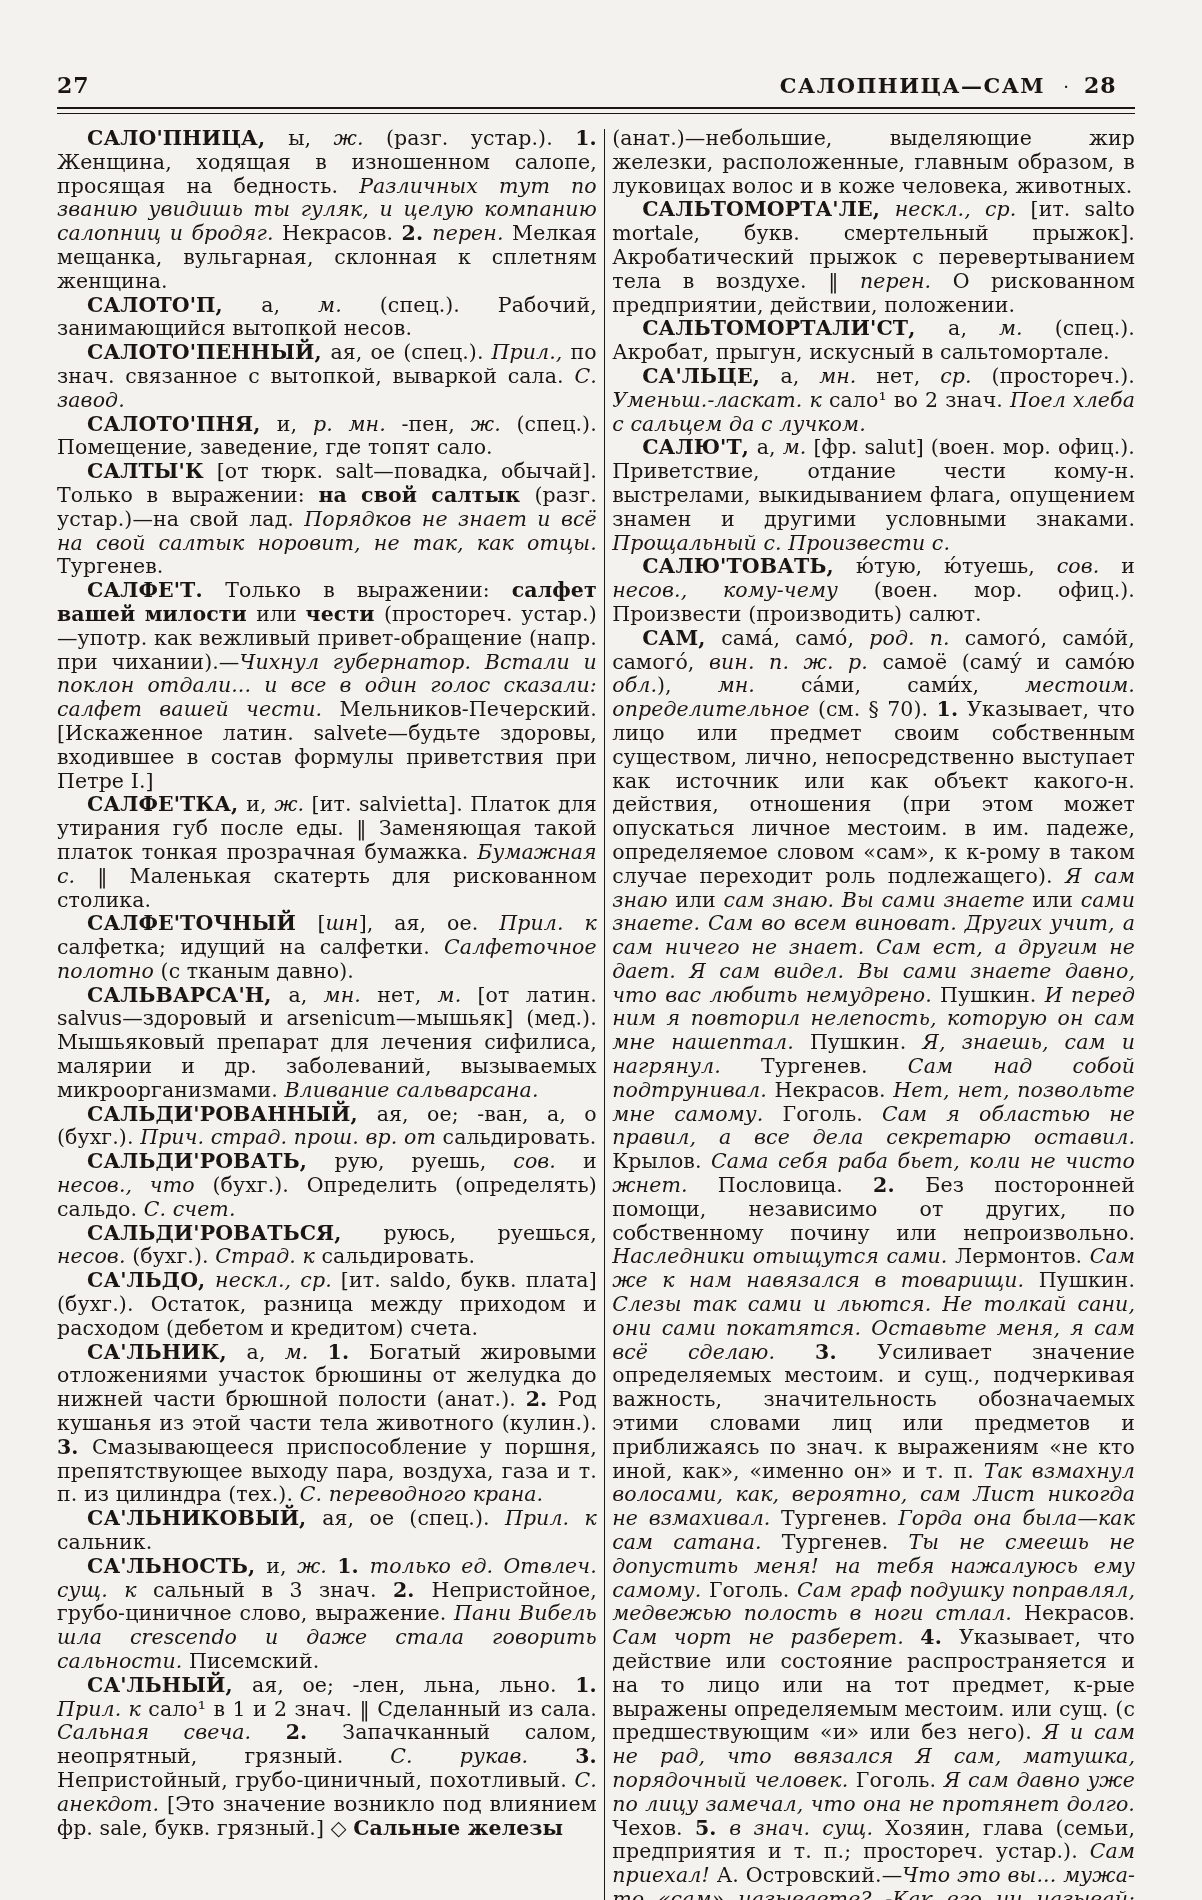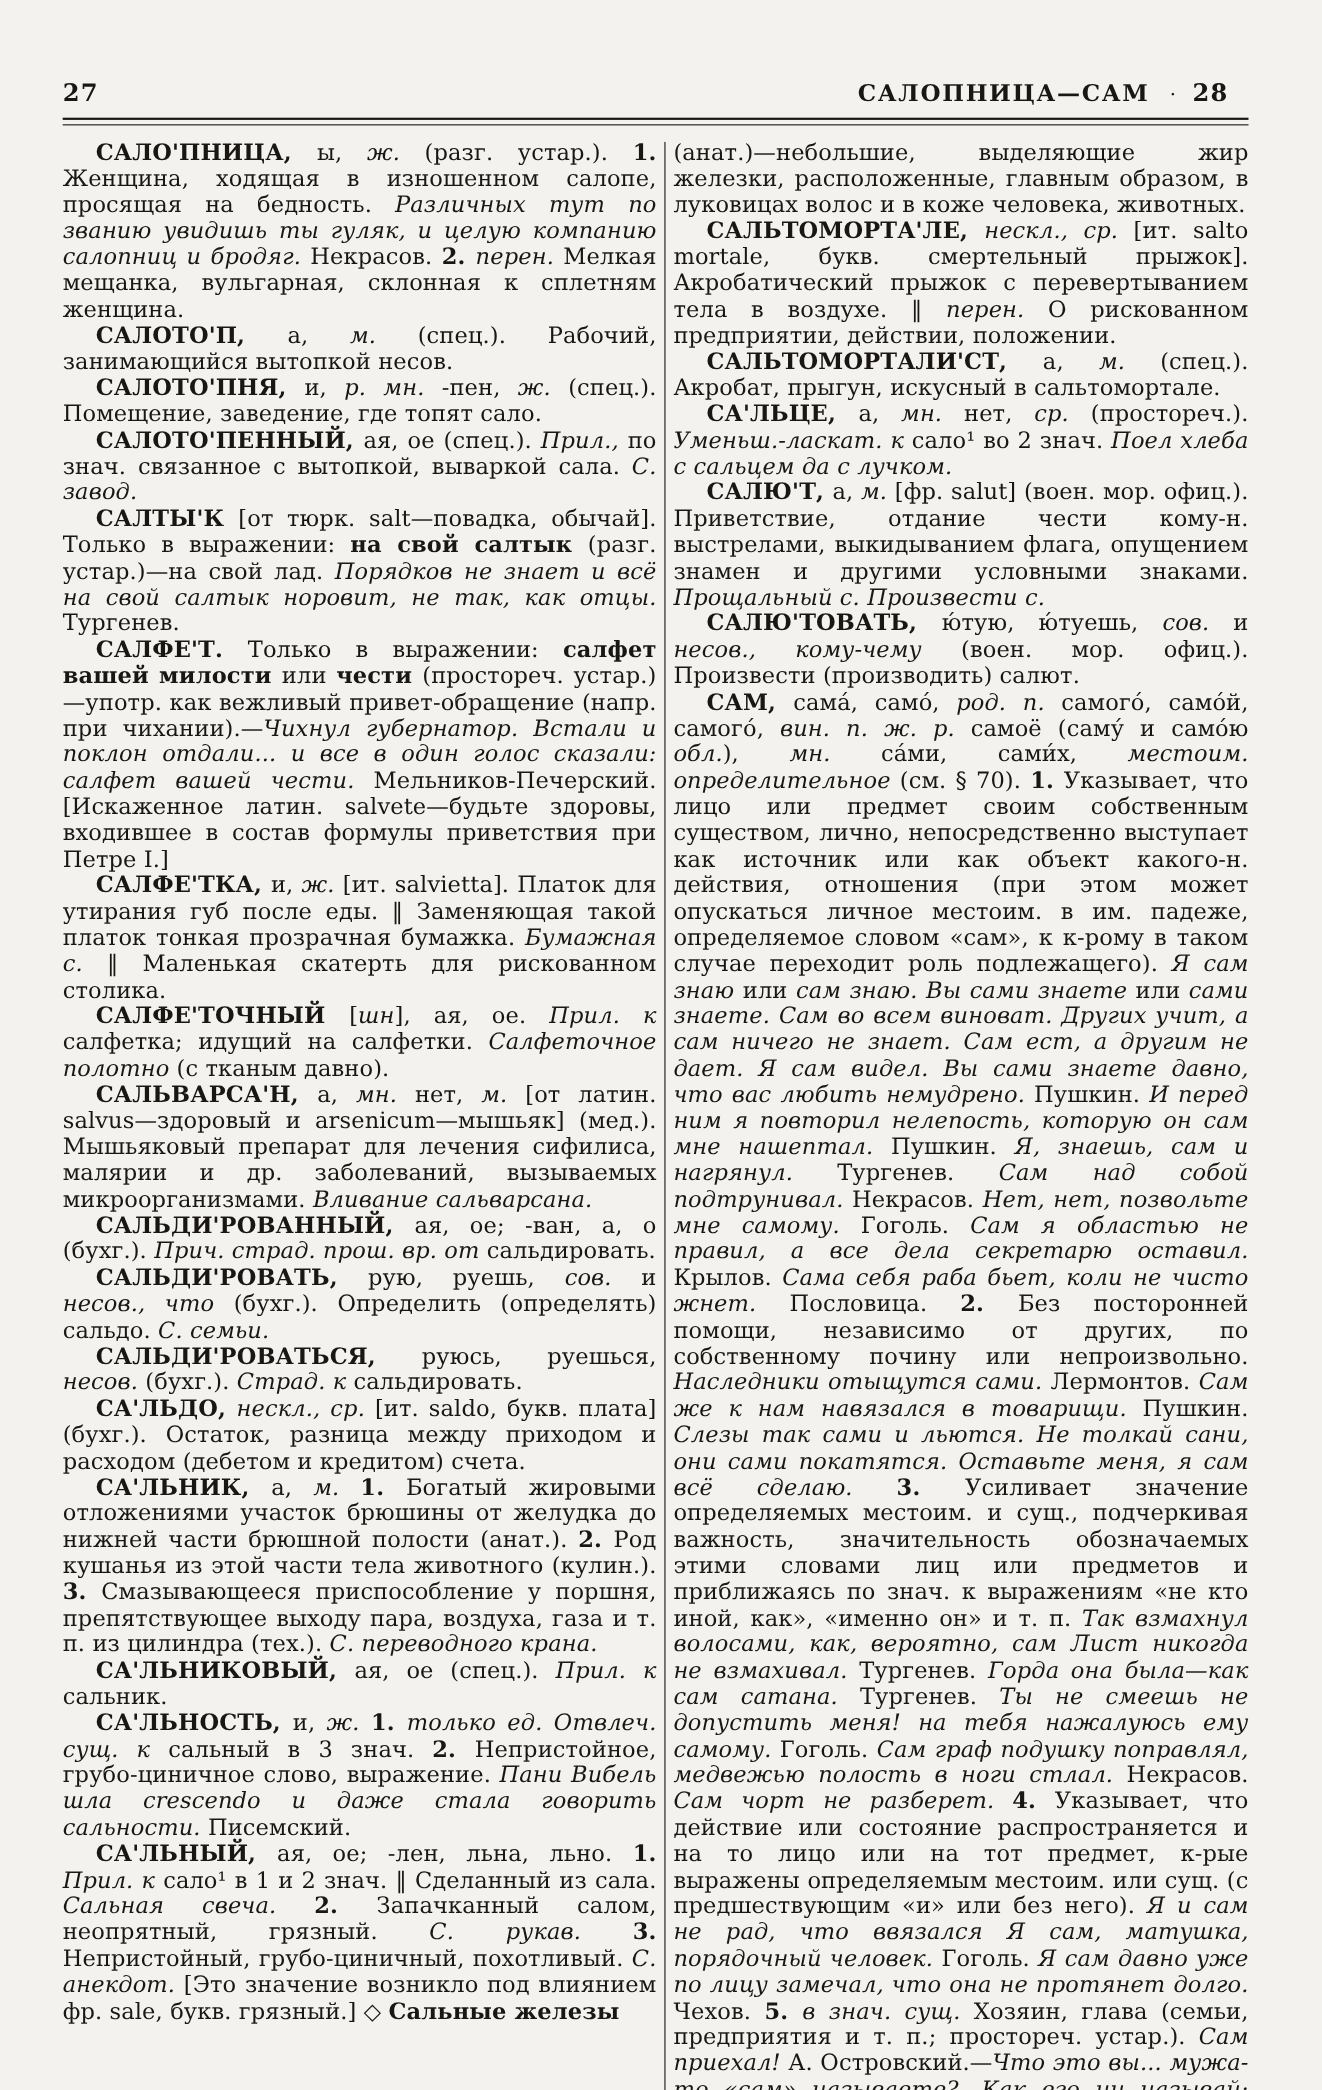--- a/index.html
+++ b/index.html
@@ -74,29 +74,29 @@
   <div class="running-head">
     <div class="pageno pageno-left">27</div>
     <div class="head-title">САЛОПНИЦА—САМ</div>
     <div class="pageno pageno-right"><span class="dot">·</span><span>28</span></div>
   </div>
   <div class="double-rule"></div>
   <div class="columns">
     <div class="col col-left">
         <p class="entry"><span class="b">САЛО'ПНИЦА, </span><span>ы, </span><span class="i">ж. </span><span>(разг. устар.). </span><span class="b">1. </span><span>Женщина, ходящая в изношенном салопе, просящая на бедность. </span><span class="i">Различных тут по званию увидишь ты гуляк, и целую компанию салопниц и бродяг. </span><span>Некрасов. </span><span class="b">2. </span><span class="i">перен. </span><span>Мелкая мещанка, вульгарная, склонная к сплетням женщина.</span></p>
         <p class="entry"><span class="b">САЛОТО'П, </span><span>а, </span><span class="i">м. </span><span>(спец.). Рабочий, занимающийся вытопкой несов.</span></p>
+        <p class="entry"><span class="b">САЛОТО'ПЕННЫЙ, </span><span>ая, ое (спец.). </span><span class="i">Прил., </span><span>по знач. связанное с вытопкой, вываркой сала. </span><span class="i">С. завод.</span></p>
         <p class="entry"><span class="b">САЛОТО'ПНЯ, </span><span>и, </span><span class="i">р. мн. </span><span>-пен, </span><span class="i">ж. </span><span>(спец.). Помещение, заведение, где топят сало.</span></p>
-        <p class="entry"><span class="b">САЛОТО'ПЕННЫЙ, </span><span>ая, ое (спец.). </span><span class="i">Прил., </span><span>по знач. связанное с вытопкой, вываркой сала. </span><span class="i">С. завод.</span></p>
         <p class="entry"><span class="b">САЛТЫ'К </span><span>[от тюрк. salt—повадка, обычай]. Только в выражении: </span><span class="b">на свой салтык </span><span>(разг. устар.)—на свой лад. </span><span class="i">Порядков не знает и всё на свой салтык норовит, не так, как отцы. </span><span>Тургенев.</span></p>
         <p class="entry"><span class="b">САЛФЕ'Т. </span><span>Только в выражении: </span><span class="b">салфет вашей милости </span><span>или </span><span class="b">чести </span><span>(простореч. устар.)—употр. как вежливый привет-обращение (напр. при чихании).—</span><span class="i">Чихнул губернатор. Встали и поклон отдали... и все в один голос сказали: салфет вашей чести. </span><span>Мельников-Печерский. [Искаженное латин. salvete—будьте здоровы, входившее в состав формулы приветствия при Петре I.]</span></p>
         <p class="entry"><span class="b">САЛФЕ'ТКА, </span><span>и, </span><span class="i">ж. </span><span>[ит. salvietta]. Платок для утирания губ после еды. ‖ Заменяющая такой платок тонкая прозрачная бумажка. </span><span class="i">Бумажная с. </span><span>‖ Маленькая скатерть для рискованном столика.</span></p>
         <p class="entry"><span class="b">САЛФЕ'ТОЧНЫЙ </span><span>[</span><span class="i">шн</span><span>], ая, ое. </span><span class="i">Прил. к </span><span>салфетка; идущий на салфетки. </span><span class="i">Салфеточное полотно </span><span>(с тканым давно).</span></p>
         <p class="entry"><span class="b">САЛЬВАРСА'Н, </span><span>а, </span><span class="i">мн. </span><span>нет, </span><span class="i">м. </span><span>[от латин. salvus—здоровый и arsenicum—мышьяк] (мед.). Мышьяковый препарат для лечения сифилиса, малярии и др. заболеваний, вызываемых микроорганизмами. </span><span class="i">Вливание сальварсана.</span></p>
         <p class="entry"><span class="b">САЛЬДИ'РОВАННЫЙ, </span><span>ая, ое; -ван, а, о (бухг.). </span><span class="i">Прич. страд. прош. вр. от </span><span>сальдировать.</span></p>
-        <p class="entry"><span class="b">САЛЬДИ'РОВАТЬ, </span><span>рую, руешь, </span><span class="i">сов. </span><span>и </span><span class="i">несов., что </span><span>(бухг.). Определить (определять) сальдо. </span><span class="i">С. семьи.</span></p>
+        <p class="entry"><span class="b">САЛЬДИ'РОВАТЬ, </span><span>рую, руешь, </span><span class="i">сов. </span><span>и </span><span class="i">несов., что </span><span>(бухг.). Определить (определять) сальдо. </span><span class="i">С. счет.</span></p>
         <p class="entry"><span class="b">САЛЬДИ'РОВАТЬСЯ, </span><span>руюсь, руешься, </span><span class="i">несов. </span><span>(бухг.). </span><span class="i">Страд. к </span><span>сальдировать.</span></p>
         <p class="entry"><span class="b">СА'ЛЬДО, </span><span class="i">нескл., ср. </span><span>[ит. saldo, букв. плата] (бухг.). Остаток, разница между приходом и расходом (дебетом и кредитом) счета.</span></p>
         <p class="entry"><span class="b">СА'ЛЬНИК, </span><span>а, </span><span class="i">м. </span><span class="b">1. </span><span>Богатый жировыми отложениями участок брюшины от желудка до нижней части брюшной полости (анат.). </span><span class="b">2. </span><span>Род кушанья из этой части тела животного (кулин.). </span><span class="b">3. </span><span>Смазывающееся приспособление у поршня, препятствующее выходу пара, воздуха, газа и т. п. из цилиндра (тех.). </span><span class="i">С. переводного крана.</span></p>
         <p class="entry"><span class="b">СА'ЛЬНИКОВЫЙ, </span><span>ая, ое (спец.). </span><span class="i">Прил. к </span><span>сальник.</span></p>
         <p class="entry"><span class="b">СА'ЛЬНОСТЬ, </span><span>и, </span><span class="i">ж. </span><span class="b">1. </span><span class="i">только ед. Отвлеч. сущ. к </span><span>сальный в 3 знач. </span><span class="b">2. </span><span>Непристойное, грубо-циничное слово, выражение. </span><span class="i">Пани Вибель шла crescendo и даже стала говорить сальности. </span><span>Писемский.</span></p>
         <p class="entry"><span class="b">СА'ЛЬНЫЙ, </span><span>ая, ое; -лен, льна, льно. </span><span class="b">1. </span><span class="i">Прил. к </span><span>сало¹ в 1 и 2 знач. ‖ Сделанный из сала. </span><span class="i">Сальная свеча. </span><span class="b">2. </span><span>Запачканный салом, неопрятный, грязный. </span><span class="i">С. рукав. </span><span class="b">3. </span><span>Непристойный, грубо-циничный, похотливый. </span><span class="i">С. анекдот. </span><span>[Это значение возникло под влиянием фр. sale, букв. грязный.] ◇ </span><span class="b">Сальные железы</span></p>
       </div>
     <div class="col-divider"></div>
     <div class="col col-right">
         <p class="entry noindent"><span>(анат.)—небольшие, выделяющие жир железки, расположенные, главным образом, в луковицах волос и в коже человека, животных.</span></p>

